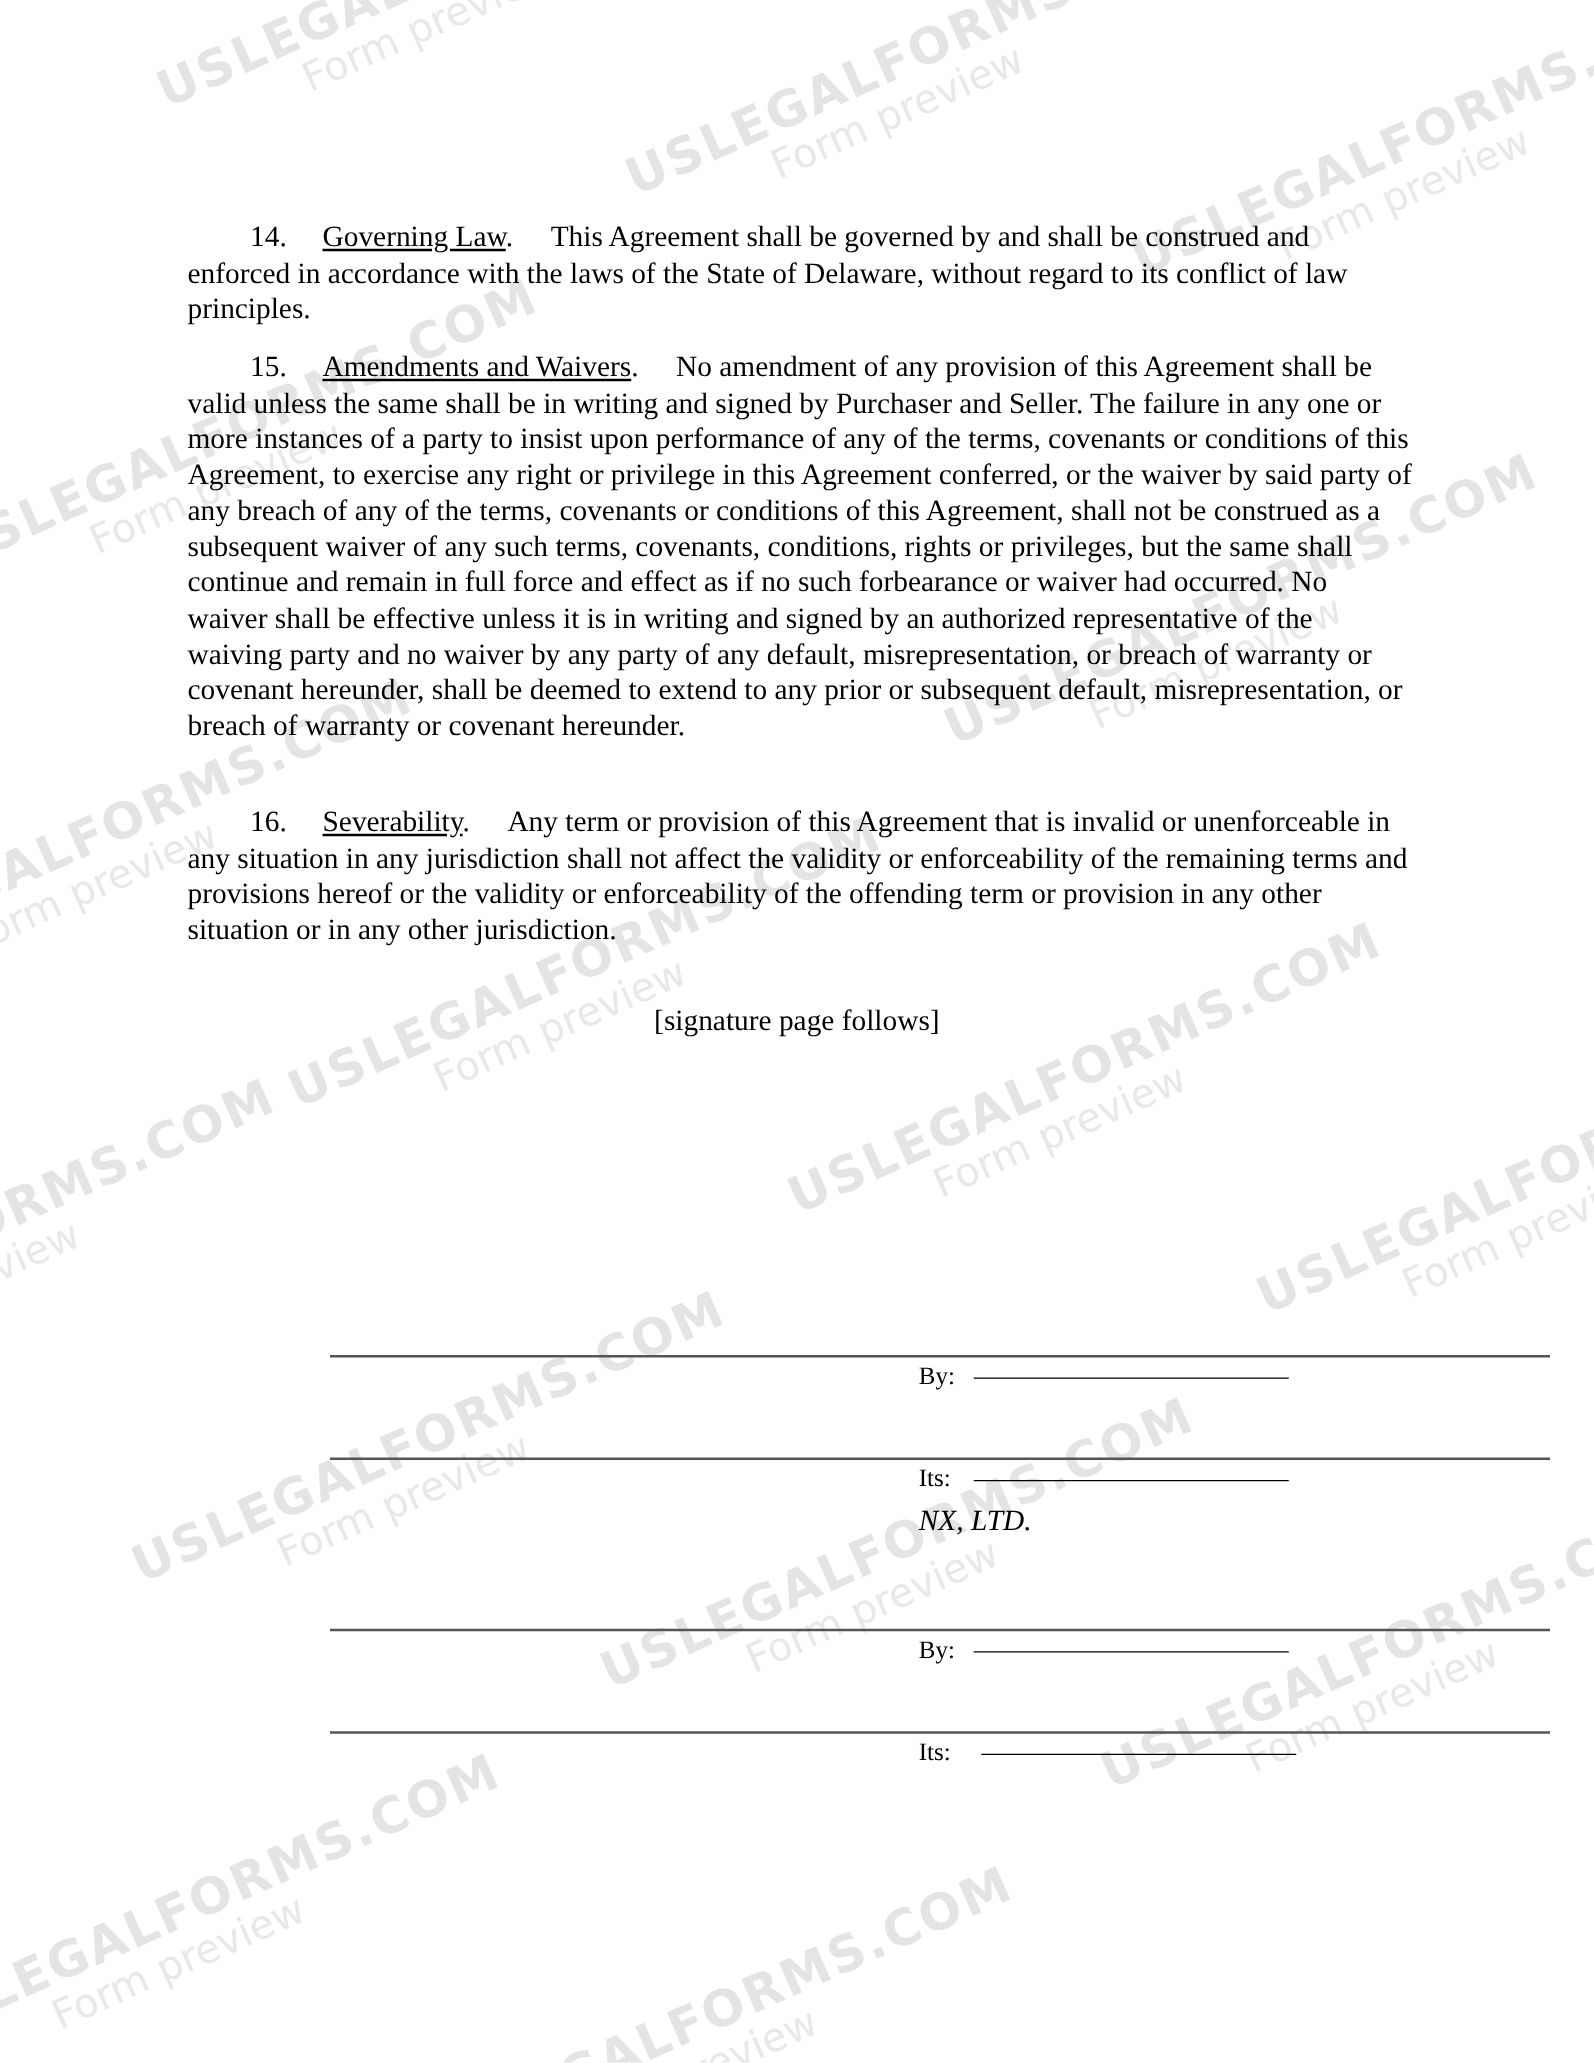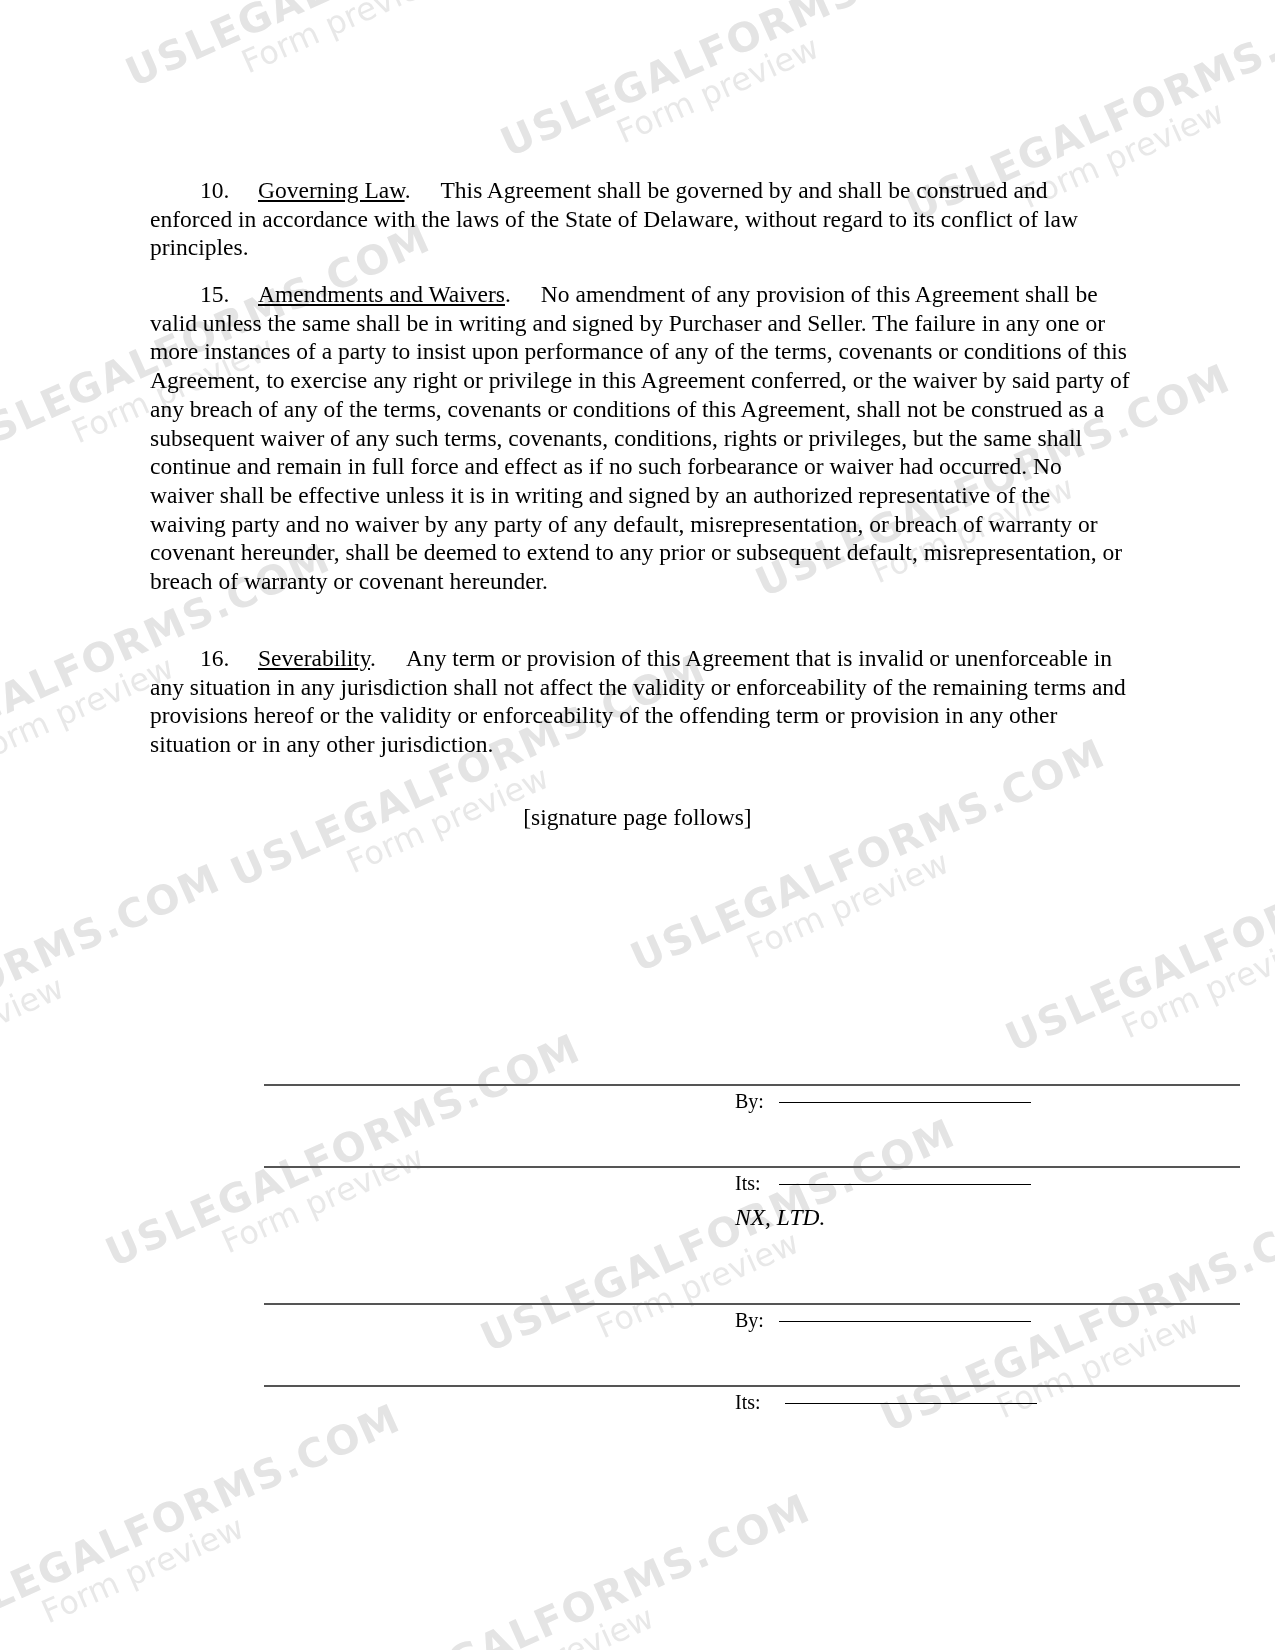--- a/index.html
+++ b/index.html
@@ -180,21 +180,21 @@
       </div>
     <div class="wm" style="left:360px; top:1690px;">
         <span class="brand">USLEGALFORMS.COM</span>
         <span class="sub">Form preview</span>
       </div>
   </div>
 
   <div class="content">
 
     <div class="para" style="top:176px;">
-      <span class="num">10.</span><span class="heading">Governing Law</span><span>.</span><span class="after-heading"></span><span>This Agreement shall be governed by and shall be construed and enforced in accordance with the laws of the State of Delaware, without regard to its conflict of law principles.</span>
+      <span class="num">14.</span><span class="heading">Governing Law</span><span>.</span><span class="after-heading"></span><span>This Agreement shall be governed by and shall be construed and enforced in accordance with the laws of the State of Delaware, without regard to its conflict of law principles.</span>
     </div>
 
     <div class="para" style="top:280px;">
       <span class="num">15.</span><span class="heading">Amendments and Waivers</span><span>.</span><span class="after-heading"></span><span>No amendment of any provision of this Agreement shall be valid unless the same shall be in writing and signed by Purchaser and Seller. The failure in any one or more instances of a party to insist upon performance of any of the terms, covenants or conditions of this Agreement, to exercise any right or privilege in this Agreement conferred, or the waiver by said party of any breach of any of the terms, covenants or conditions of this Agreement, shall not be construed as a subsequent waiver of any such terms, covenants, conditions, rights or privileges, but the same shall continue and remain in full force and effect as if no such forbearance or waiver had occurred. No waiver shall be effective unless it is in writing and signed by an authorized representative of the waiving party and no waiver by any party of any default, misrepresentation, or breach of warranty or covenant hereunder, shall be deemed to extend to any prior or subsequent default, misrepresentation, or breach of warranty or covenant hereunder.</span>
     </div>
 
     <div class="para" style="top:644px;">
       <span class="num">16.</span><span class="heading">Severability</span><span>.</span><span class="after-heading"></span><span>Any term or provision of this Agreement that is invalid or unenforceable in any situation in any jurisdiction shall not affect the validity or enforceability of the remaining terms and provisions hereof or the validity or enforceability of the offending term or provision in any other situation or in any other jurisdiction.</span>
     </div>
 

